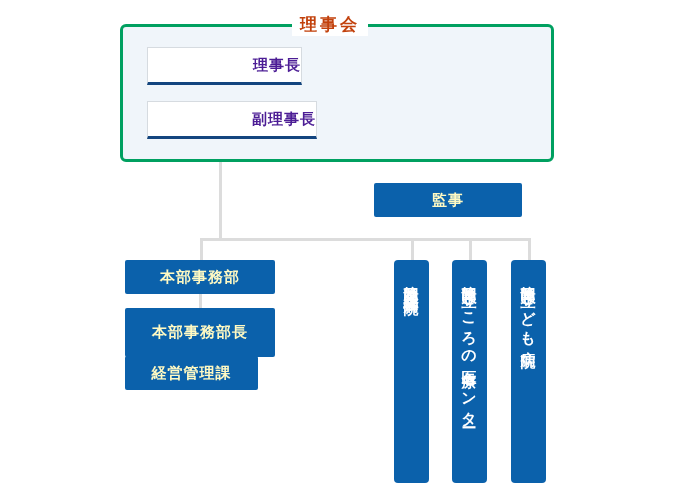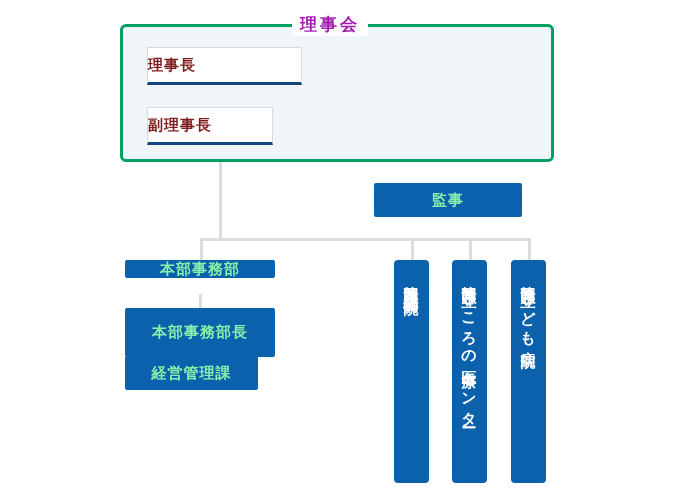--- a/index.html
+++ b/index.html
@@ -41,21 +41,21 @@
     border-radius: 6px;
   }
   #board-panel-title {
     position: absolute;
     left: 292px;
     top: 14px;
     height: 22px;
     line-height: 22px;
     padding: 0 8px;
     background: #ffffff;
-    color: #a21caf;
+    color: #c2410c;
     font-size: 17px;
     font-weight: bold;
     letter-spacing: 3px;
     white-space: nowrap;
     z-index: 3;
   }
   
   .title-gap {
     position: absolute;
     top: 22px;
@@ -65,36 +65,36 @@
   }
 
   
   .wbox {
     position: absolute;
     background: #ffffff;
     border: 1px solid #d6dbe0;
     border-bottom: 3px solid #13457f;
     display: flex;
     align-items: center;
-    justify-content: flex-start;
+    justify-content: flex-end;
     font-size: 15px;
     font-weight: bold;
-    color: #7f1d1d;
+    color: #4c1d95;
     letter-spacing: 1px;
     z-index: 2;
   }
 
   
   .bbox {
     position: absolute;
     background: #0b61ab;
     display: flex;
     align-items: center;
     justify-content: center;
-    color: #86efac;
+    color: #fef9c3;
     font-size: 15px;
     font-weight: bold;
     letter-spacing: 1px;
     border-radius: 2px;
     z-index: 2;
   }
 
   
   .vbox {
     position: absolute;
@@ -134,35 +134,35 @@
   <div class="conn conn-v" style="left:528px; top:238px; height:22px;"></div>
 
   <div class="conn conn-v" style="left:199px; top:294px; height:14px;"></div>
   <div class="conn conn-v" style="left:199px; top:342px; height:14px;"></div>
 
   <div id="board-panel">
     <div class="wbox" style="left:24px; top:20px; width:155px; height:38px;">
       <span>理事長</span>
     </div>
 
-    <div class="wbox" style="left:24px; top:80px; width:126px; height:38px;">
+    <div class="wbox" style="left:24px; top:74px; width:170px; height:38px;">
       <span>副理事長</span>
     </div>
 
   </div>
 
   <div class="title-gap" style="left:294px; width:74px;"></div>
 
   <div id="board-panel-title">理事会</div>
 
   <div class="bbox" style="left:374px; top:183px; width:148px; height:34px;">
     <span>監事</span>
   </div>
 
-  <div class="bbox" style="left:125px; top:260px; width:150px; height:18px;">
+  <div class="bbox" style="left:125px; top:260px; width:150px; height:34px;">
     <span>本部事務部</span>
   </div>
 
   <div class="bbox" style="left:125px; top:308px; width:150px; height:49px;">
     <span>本部事務部長</span>
   </div>
 
   <div class="bbox" style="left:125px; top:356px; width:133px; height:34px;">
     <span>経営管理課</span>
   </div>

